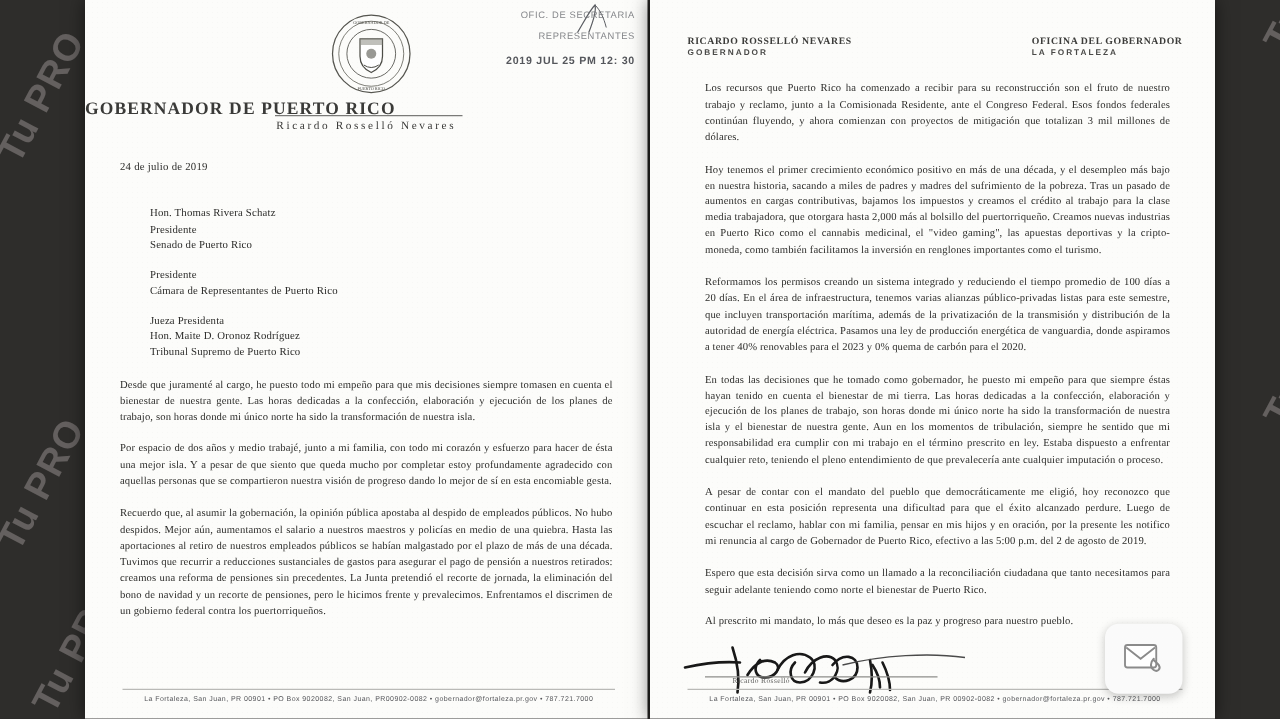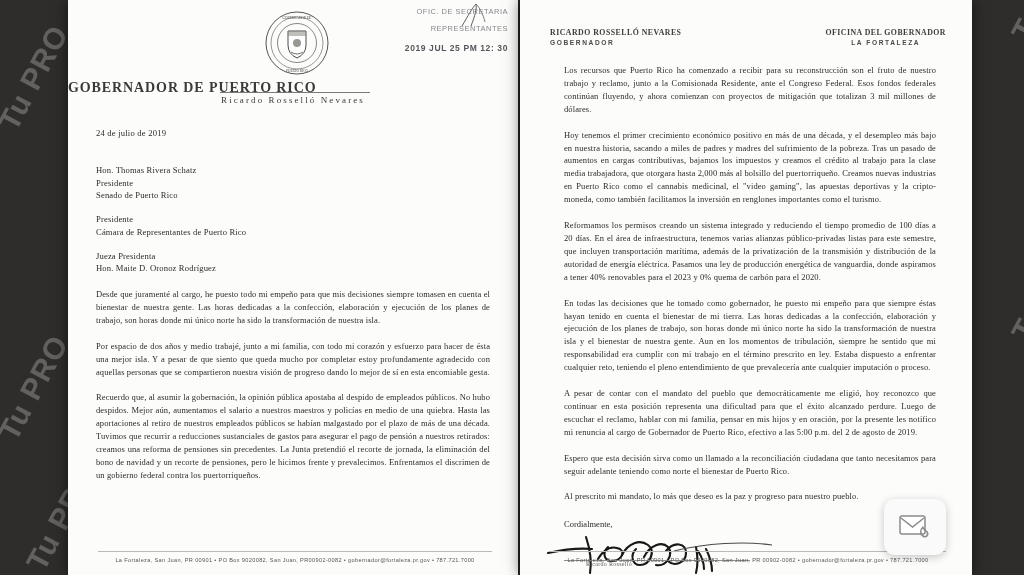--- a/index.html
+++ b/index.html
@@ -63,41 +63,41 @@
   .stamp .sl{display:block;font-size:7.5px;letter-spacing:.5px;line-height:1.1;
     opacity:.85;filter:blur(.15px);}
   .stamp .sl2{margin-top:9px;margin-left:0;}
   .stamp .sdate{display:block;margin-top:9px;font-size:8.5px;font-weight:bold;
     letter-spacing:.6px;color:#55575c;}
   .stamp .mark{position:absolute;left:62px;top:-6px;width:30px;height:26px;}
 
   
   .body-l{position:absolute;left:28px;right:28px;top:128px;}
   .dateline{font-size:8.6px;color:#2c2c2a;letter-spacing:.2px;}
-  .addr{margin-top:26px;font-size:8.6px;line-height:1.48;color:#2c2c2a;letter-spacing:.15px;}
+  .addr{margin-top:26px;font-size:8.6px;line-height:1.48;color:#2c2c2a;letter-spacing:.15px;margin-left:24px;}
   .addr + .addr{margin-top:11px;}
   .salut{margin-top:20px;font-size:8.6px;color:#2c2c2a;letter-spacing:.15px;}
   .para{
     margin-top:13px;font-size:8.5px;line-height:1.52;color:#2c2c2a;
     text-align:justify;letter-spacing:.1px;
   }
   
   .foot{
     position:absolute;left:30px;right:26px;bottom:12px;
     border-top:1px solid #b9b9b6;padding-top:5px;
     font-family:"Liberation Sans",sans-serif;
     font-size:5.6px;letter-spacing:.35px;color:#55565a;text-align:center;
     white-space:nowrap;
   }
 
   
   .rhead{position:absolute;left:30px;right:26px;top:28px;display:flex;
     justify-content:space-between;align-items:flex-start;}
   .rhead .lft{text-align:left;}
-  .rhead .rgt{text-align:center;}
+  .rhead .rgt{text-align:left;}
   .rh1{font-size:7.8px;font-weight:bold;letter-spacing:.5px;color:#3c3c3a;
     font-family:"Liberation Serif",serif;}
   .rh2{font-size:6.6px;font-weight:bold;letter-spacing:1.6px;color:#4a4a48;
     font-family:"Liberation Sans",sans-serif;margin-top:2px;}
   .body-r{position:absolute;left:44px;right:36px;top:64px;}
   .body-r .para:first-child{margin-top:0;}
 
   .closing{margin-top:16px;font-size:8.5px;color:#2c2c2a;}
   .sigwrap{position:relative;height:48px;margin-top:2px;}
   .sigwrap svg{position:absolute;left:-18px;top:-2px;}
@@ -169,20 +169,21 @@
       <div>Presidente</div>
       <div>Senado de Puerto Rico</div>
     </div>
     <div class="addr">
       <div>Presidente</div>
       <div>Cámara de Representantes de Puerto Rico</div>
     </div>
     <div class="addr">
       <div>Jueza Presidenta</div>
       <div>Hon. Maite D. Oronoz Rodríguez</div>
+      <div>Tribunal Supremo de Puerto Rico</div>
     </div>
 
 
     <p class="para">Desde que juramenté al cargo, he puesto todo mi empeño para que mis decisiones siempre tomasen en cuenta el bienestar de nuestra gente. Las horas dedicadas a la confección, elaboración y ejecución de los planes de trabajo, son horas donde mi único norte ha sido la transformación de nuestra isla.</p>
     <p class="para">Por espacio de dos años y medio trabajé, junto a mi familia, con todo mi corazón y esfuerzo para hacer de ésta una mejor isla. Y a pesar de que siento que queda mucho por completar estoy profundamente agradecido con aquellas personas que se compartieron nuestra visión de progreso dando lo mejor de sí en esta encomiable gesta.</p>
     <p class="para">Recuerdo que, al asumir la gobernación, la opinión pública apostaba al despido de empleados públicos. No hubo despidos. Mejor aún, aumentamos el salario a nuestros maestros y policías en medio de una quiebra. Hasta las aportaciones al retiro de nuestros empleados públicos se habían malgastado por el plazo de más de una década. Tuvimos que recurrir a reducciones sustanciales de gastos para asegurar el pago de pensión a nuestros retirados: creamos una reforma de pensiones sin precedentes. La Junta pretendió el recorte de jornada, la eliminación del bono de navidad y un recorte de pensiones, pero le hicimos frente y prevalecimos. Enfrentamos el discrimen de un gobierno federal contra los puertorriqueños.</p>
   </div>
 
   <div class="foot">La Fortaleza, San Juan, PR 00901 • PO Box 9020082, San Juan, PR00902-0082 • gobernador@fortaleza.pr.gov • 787.721.7000</div>
 </div>
@@ -203,21 +204,20 @@
 
   <div class="body-r">
     <p class="para">Los recursos que Puerto Rico ha comenzado a recibir para su reconstrucción son el fruto de nuestro trabajo y reclamo, junto a la Comisionada Residente, ante el Congreso Federal. Esos fondos federales continúan fluyendo, y ahora comienzan con proyectos de mitigación que totalizan 3 mil millones de dólares.</p>
     <p class="para">Hoy tenemos el primer crecimiento económico positivo en más de una década, y el desempleo más bajo en nuestra historia, sacando a miles de padres y madres del sufrimiento de la pobreza. Tras un pasado de aumentos en cargas contributivas, bajamos los impuestos y creamos el crédito al trabajo para la clase media trabajadora, que otorgara hasta 2,000 más al bolsillo del puertorriqueño. Creamos nuevas industrias en Puerto Rico como el cannabis medicinal, el "video gaming", las apuestas deportivas y la cripto-moneda, como también facilitamos la inversión en renglones importantes como el turismo.</p>
     <p class="para">Reformamos los permisos creando un sistema integrado y reduciendo el tiempo promedio de 100 días a 20 días. En el área de infraestructura, tenemos varias alianzas público-privadas listas para este semestre, que incluyen transportación marítima, además de la privatización de la transmisión y distribución de la autoridad de energía eléctrica. Pasamos una ley de producción energética de vanguardia, donde aspiramos a tener 40% renovables para el 2023 y 0% quema de carbón para el 2020.</p>
     <p class="para">En todas las decisiones que he tomado como gobernador, he puesto mi empeño para que siempre éstas hayan tenido en cuenta el bienestar de mi tierra. Las horas dedicadas a la confección, elaboración y ejecución de los planes de trabajo, son horas donde mi único norte ha sido la transformación de nuestra isla y el bienestar de nuestra gente. Aun en los momentos de tribulación, siempre he sentido que mi responsabilidad era cumplir con mi trabajo en el término prescrito en ley. Estaba dispuesto a enfrentar cualquier reto, teniendo el pleno entendimiento de que prevalecería ante cualquier imputación o proceso.</p>
     <p class="para">A pesar de contar con el mandato del pueblo que democráticamente me eligió, hoy reconozco que continuar en esta posición representa una dificultad para que el éxito alcanzado perdure. Luego de escuchar el reclamo, hablar con mi familia, pensar en mis hijos y en oración, por la presente les notifico mi renuncia al cargo de Gobernador de Puerto Rico, efectivo a las 5:00 p.m. del 2 de agosto de 2019.</p>
     <p class="para">Espero que esta decisión sirva como un llamado a la reconciliación ciudadana que tanto necesitamos para seguir adelante teniendo como norte el bienestar de Puerto Rico.</p>
     <p class="para">Al prescrito mi mandato, lo más que deseo es la paz y progreso para nuestro pueblo.</p>
 
-    <div class="closing">Cordialmente,</div>
 
     <div class="sigwrap">
       <svg width="230" height="48" viewBox="0 0 230 48">
         <g fill="none" stroke="#181818" stroke-width="2.1" stroke-linecap="round">
           <path d="M2 24 C20 20 34 19 46 20"></path>
           <path d="M40 8 C44 20 46 32 44 44"></path>
           <path d="M52 30 C58 20 66 16 74 20 C80 24 74 32 66 32 C58 32 56 24 62 18"></path>
           <path d="M76 26 C82 14 94 10 102 16 C110 22 104 36 94 36 C86 36 84 26 90 20"></path>
           <path d="M98 28 C104 16 116 12 122 18 C128 26 120 38 110 36"></path>
           <path d="M120 22 C128 12 140 14 140 24 C140 34 128 38 122 32"></path>

